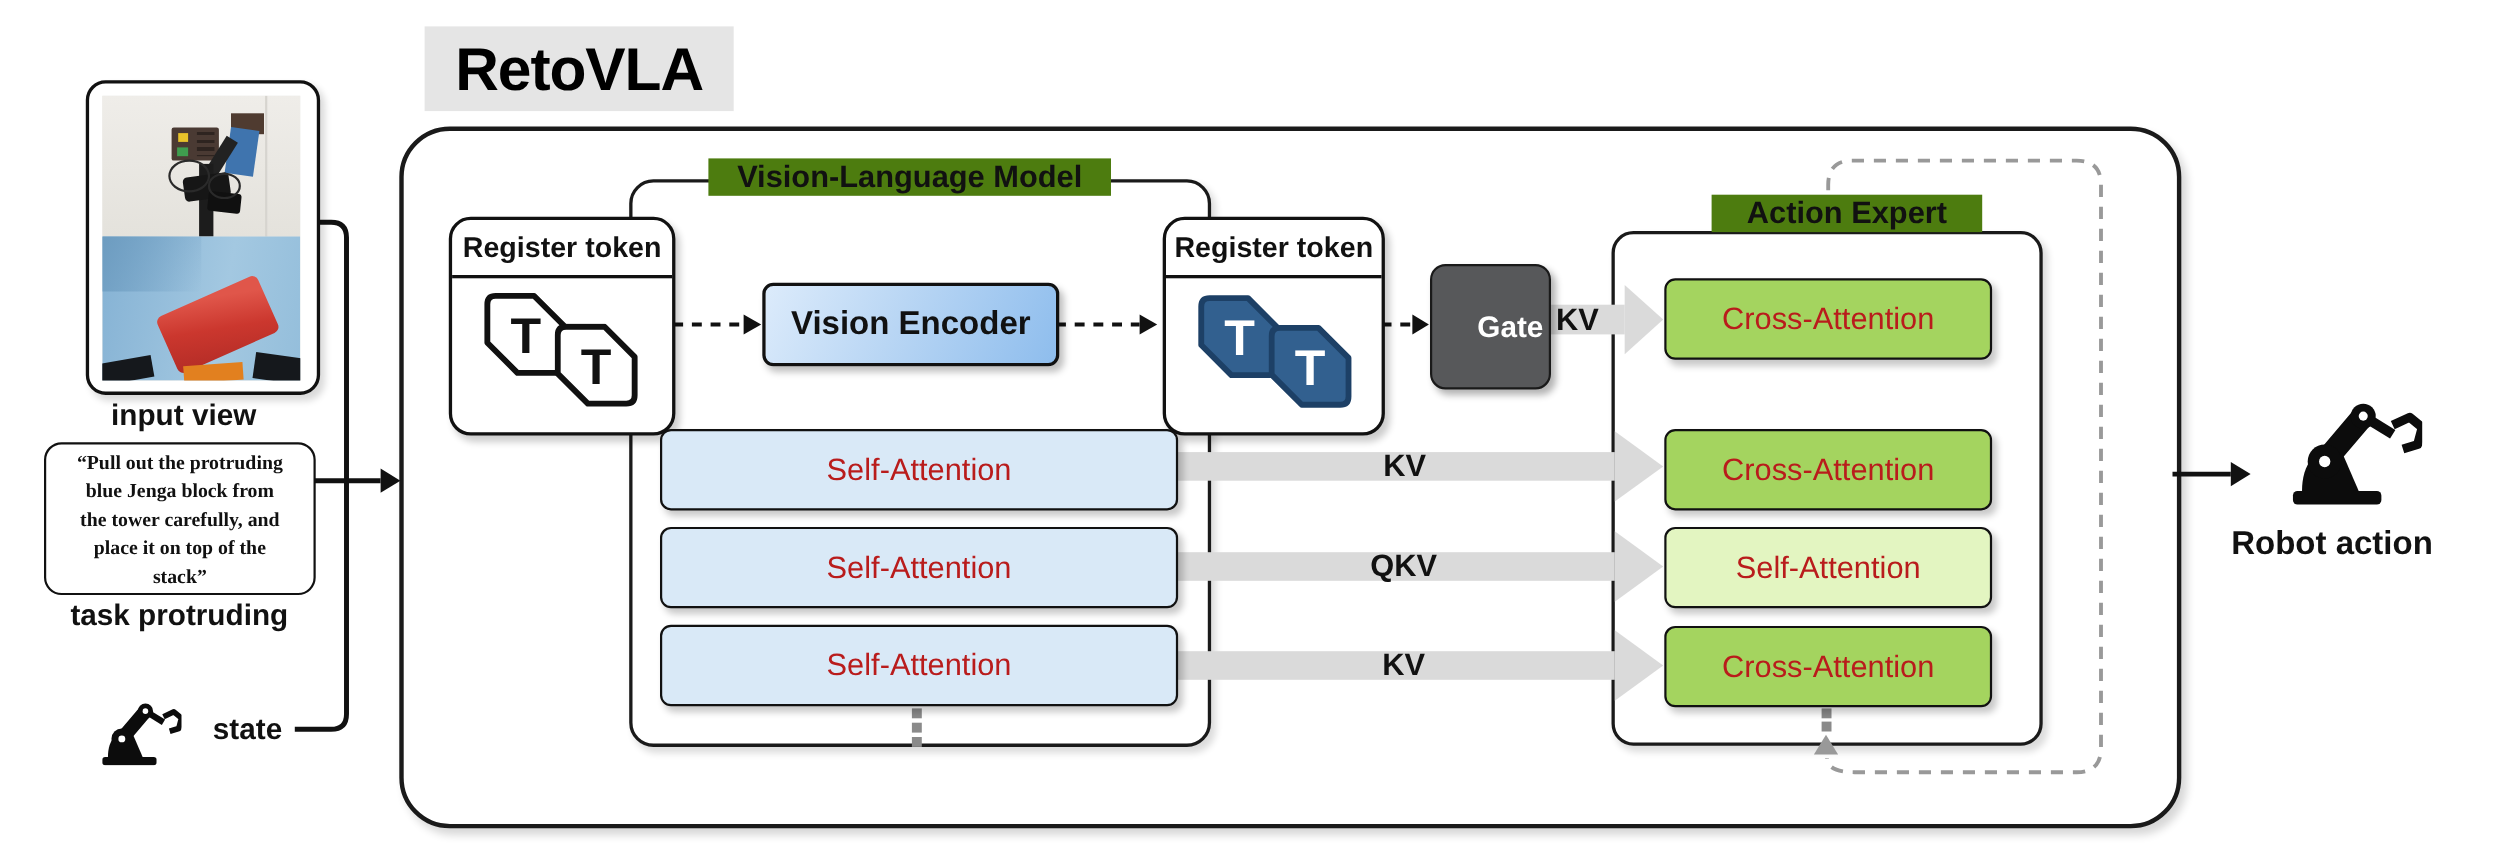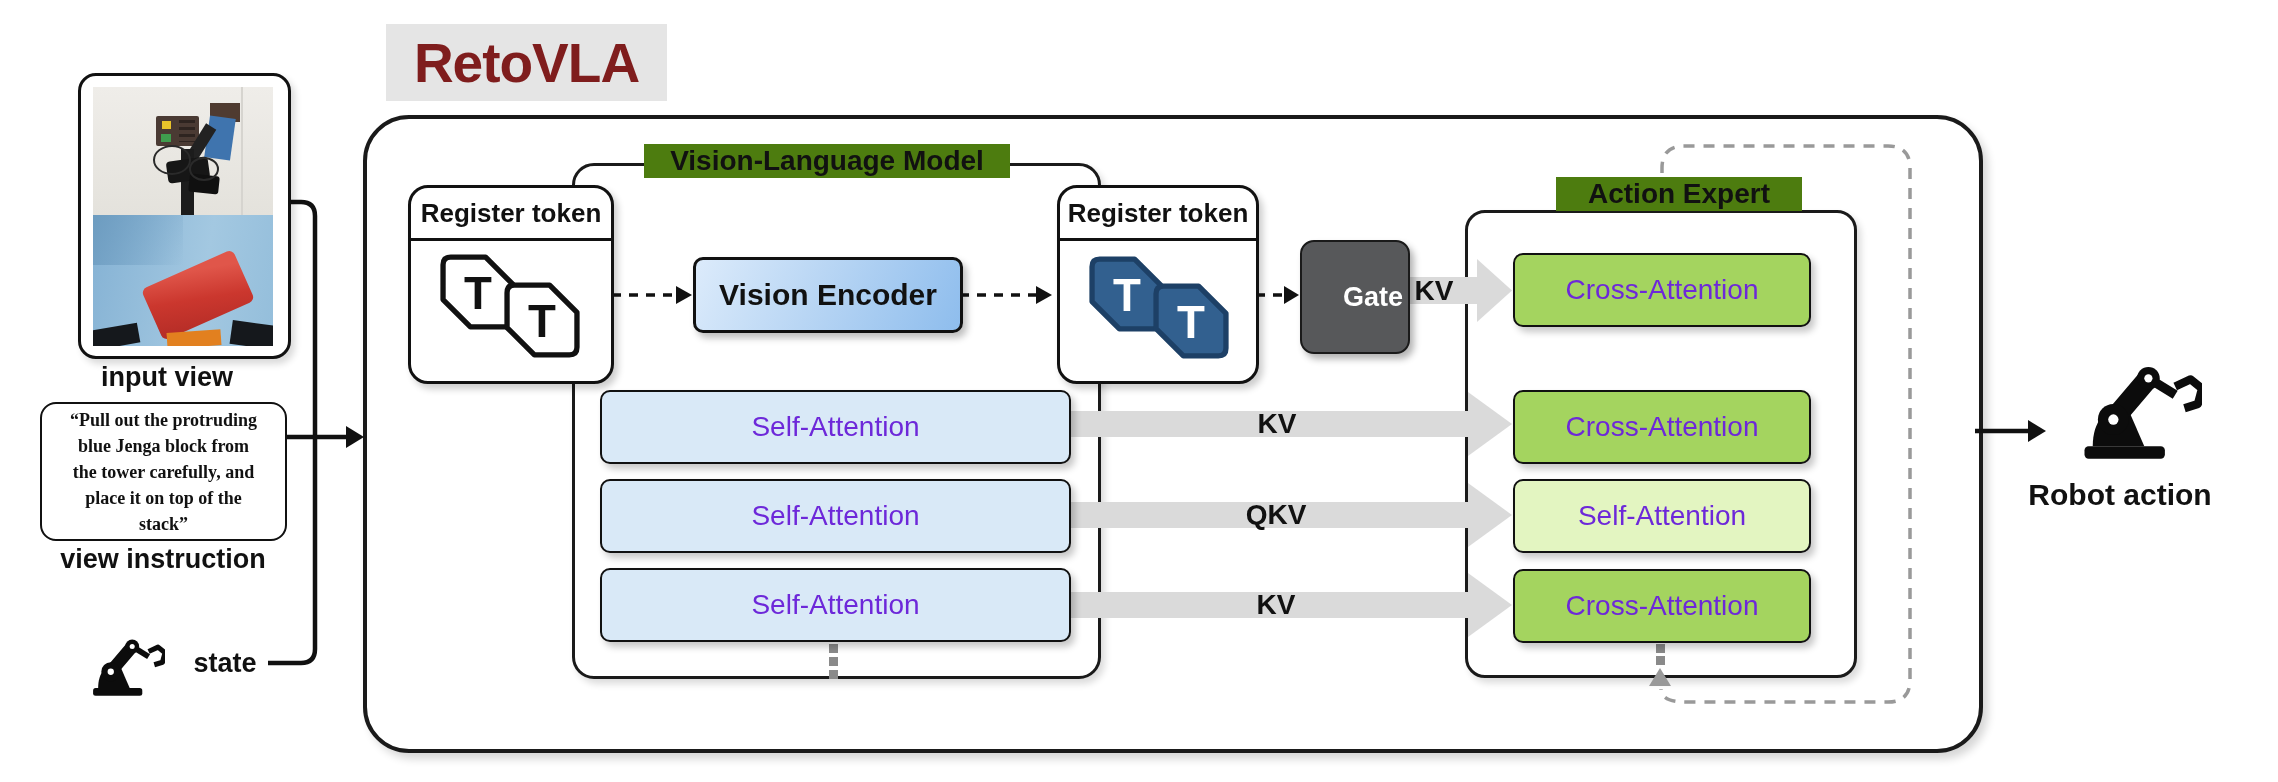--- a/index.html
+++ b/index.html
@@ -9,21 +9,21 @@
   
   .outline{position:absolute;background:#fff;border:4px solid #1a1a1a;border-radius:46px;
            box-shadow:5px 6px 8px rgba(0,0,0,.16);}
   .subbox{position:absolute;background:#fff;border:3px solid #1a1a1a;border-radius:22px;
           box-shadow:4px 5px 7px rgba(0,0,0,.14);}
   .grouptitle{position:absolute;background:#4d7c0f;font-weight:700;font-size:28px;
               text-align:center;padding:0 12px;line-height:34px;white-space:nowrap;}
   
   .retovla{position:absolute;left:386px;top:24px;width:281px;height:77px;background:#e5e5e5;
            display:flex;align-items:center;justify-content:center;font-size:55px;font-weight:800;
-           letter-spacing:-1px;color:#7f1d1d;}
+           letter-spacing:-1px;color:#000000;}
   
   .photoframe{position:absolute;left:78px;top:73px;width:207px;height:280px;background:#fff;
               border:3.5px solid #111;border-radius:18px;box-shadow:4px 5px 7px rgba(0,0,0,.15);}
   .photo{position:absolute;left:12px;top:11px;width:180px;height:259px;overflow:hidden;background:#eceae6;}
   .photo-top{position:absolute;left:0;top:0;width:180px;height:128px;background:linear-gradient(180deg,#efede9,#e4e2dc);}
   .wallseam{position:absolute;left:148px;top:0;width:2px;height:128px;background:#d6d4cf;}
   .panel{position:absolute;left:63px;top:29px;width:43px;height:30px;background:#4a3a33;border-radius:2px;}
   .dot-y{position:absolute;left:6px;top:5px;width:9px;height:8px;background:#e8c32a;}
   .dot-g{position:absolute;left:5px;top:18px;width:10px;height:8px;background:#3f9d4e;}
   .slots{position:absolute;right:4px;top:4px;width:16px;height:22px;
@@ -43,33 +43,33 @@
             background:linear-gradient(195deg,#e0564a 18%,#cb372e 55%,#b32c26);border-radius:6px;}
   .orange{position:absolute;left:74px;top:116px;width:54px;height:16px;background:#e2801f;transform:rotate(-4deg);}
   .blk-l{position:absolute;left:-6px;top:112px;width:52px;height:20px;background:#15181c;transform:rotate(-10deg);}
   .blk-r{position:absolute;left:138px;top:108px;width:46px;height:24px;background:#15181c;transform:rotate(8deg);}
   .caption{position:absolute;font-weight:700;font-size:27px;text-align:center;}
   .quotebox{position:absolute;left:40px;top:402px;width:243px;height:135px;border:2.5px solid #111;
             border-radius:16px;background:#fff;display:flex;flex-direction:column;justify-content:center;
             font-family:"Liberation Serif",serif;font-weight:700;font-size:18px;line-height:26px;text-align:center;}
   
   .regbox{position:absolute;width:200px;height:193px;background:#fff;border:3px solid #111;
-          border-radius:20px;box-shadow:4px 5px 7px rgba(0,0,0,.2);}
+          border-radius:20px;box-shadow:4px 5px 7px rgba(0,0,0,.2);margin-top:12px;}
   .reghead{position:absolute;left:0;top:0;width:100%;height:50px;border-bottom:3px solid #111;
            display:flex;align-items:center;justify-content:center;font-weight:700;font-size:26px;}
   .tile{position:absolute;width:76px;height:76px;}
   .encoder{position:absolute;left:693px;top:257px;width:264px;height:70px;border:3px solid #111;border-radius:10px;
            background:linear-gradient(115deg,#dcebfb 0%,#b9d6f4 45%,#8ebded 100%);
            display:flex;align-items:center;justify-content:center;font-weight:700;font-size:30px;
            box-shadow:4px 5px 7px rgba(0,0,0,.25);}
   .gate{position:absolute;left:1300px;top:240px;width:70px;height:110px;background:#57585a;border:2px solid #1a1a1a;
         border-radius:14px;display:flex;align-items:center;justify-content:center;color:#fff;
         font-weight:700;font-size:27px;box-shadow:4px 5px 7px rgba(0,0,0,.3);padding-left:36px;}
   .attn{position:absolute;border:2.5px solid #111;border-radius:10px;display:flex;align-items:center;
-        justify-content:center;font-size:28px;color:#6d28d9;box-shadow:4px 5px 7px rgba(0,0,0,.22);}
+        justify-content:center;font-size:28px;color:#b91c1c;box-shadow:4px 5px 7px rgba(0,0,0,.22);}
   .attn-blue{left:600px;width:467px;height:70px;background:#d9e9f7;}
   .attn-green{left:1513px;width:294px;height:70px;background:#a4d45f;}
   .attn-palegreen{left:1513px;width:294px;height:70px;background:#e3f5c1;}
   .kv{position:absolute;font-weight:800;font-size:28px;color:#111;text-align:center;}
   
   .robotlabel{position:absolute;left:2000px;top:478px;width:240px;text-align:center;font-weight:700;font-size:30px;}
   svg.icon{position:absolute;}
 </style>
 </head>
 <body>
@@ -156,21 +156,21 @@
   </div>
   <div class="caption" style="left:77px;top:362px;width:180px;">input view</div>
 
   <div class="quotebox">
     <span>“Pull out the protruding</span>
     <span>blue Jenga block from</span>
     <span>the tower carefully, and</span>
     <span>place it on top of the</span>
     <span>stack”</span>
   </div>
-  <div class="caption" style="left:43px;top:544px;width:240px;">view instruction</div>
+  <div class="caption" style="left:43px;top:544px;width:240px;">task protruding</div>
 
   <svg class="icon" style="left:83px;top:626px;" width="82" height="70" viewBox="0 0 130 110">
     <g fill="#0c0c0c">
       <rect x="16" y="98" width="78" height="12" rx="4"></rect>
       <path d="M24 98 C24 70 40 58 58 61 L74 98 Z"></path>
       <line x1="44" y1="72" x2="78" y2="32" stroke="#0c0c0c" stroke-width="20" stroke-linecap="round"></line>
       <circle cx="44" cy="72" r="15"></circle>
       <circle cx="78" cy="32" r="11"></circle>
       <line x1="78" y1="32" x2="104" y2="48" stroke="#0c0c0c" stroke-width="9"></line>
       <path d="M104 40 l15 -7 11 9 -4 15 -13 4" fill="none" stroke="#0c0c0c" stroke-width="8" stroke-linejoin="round"></path>

